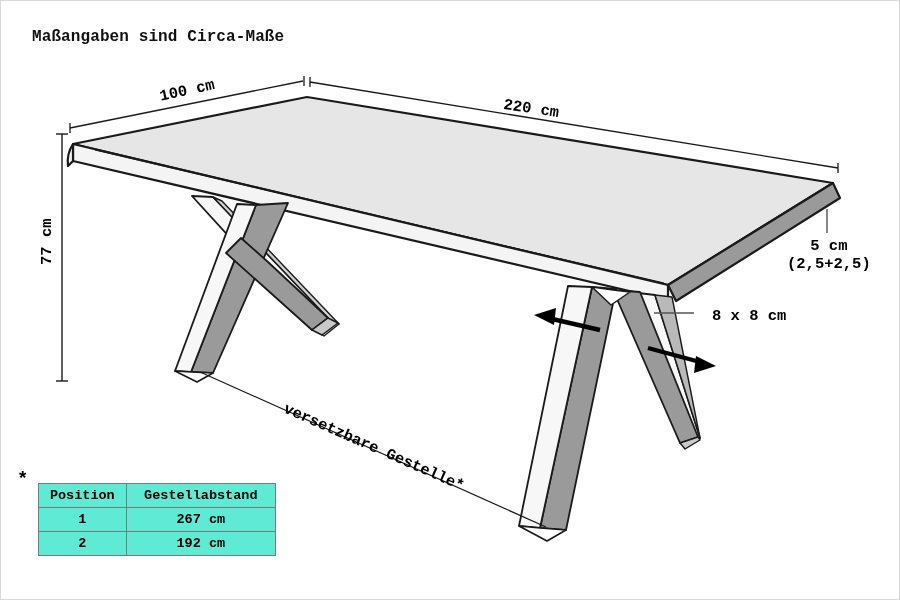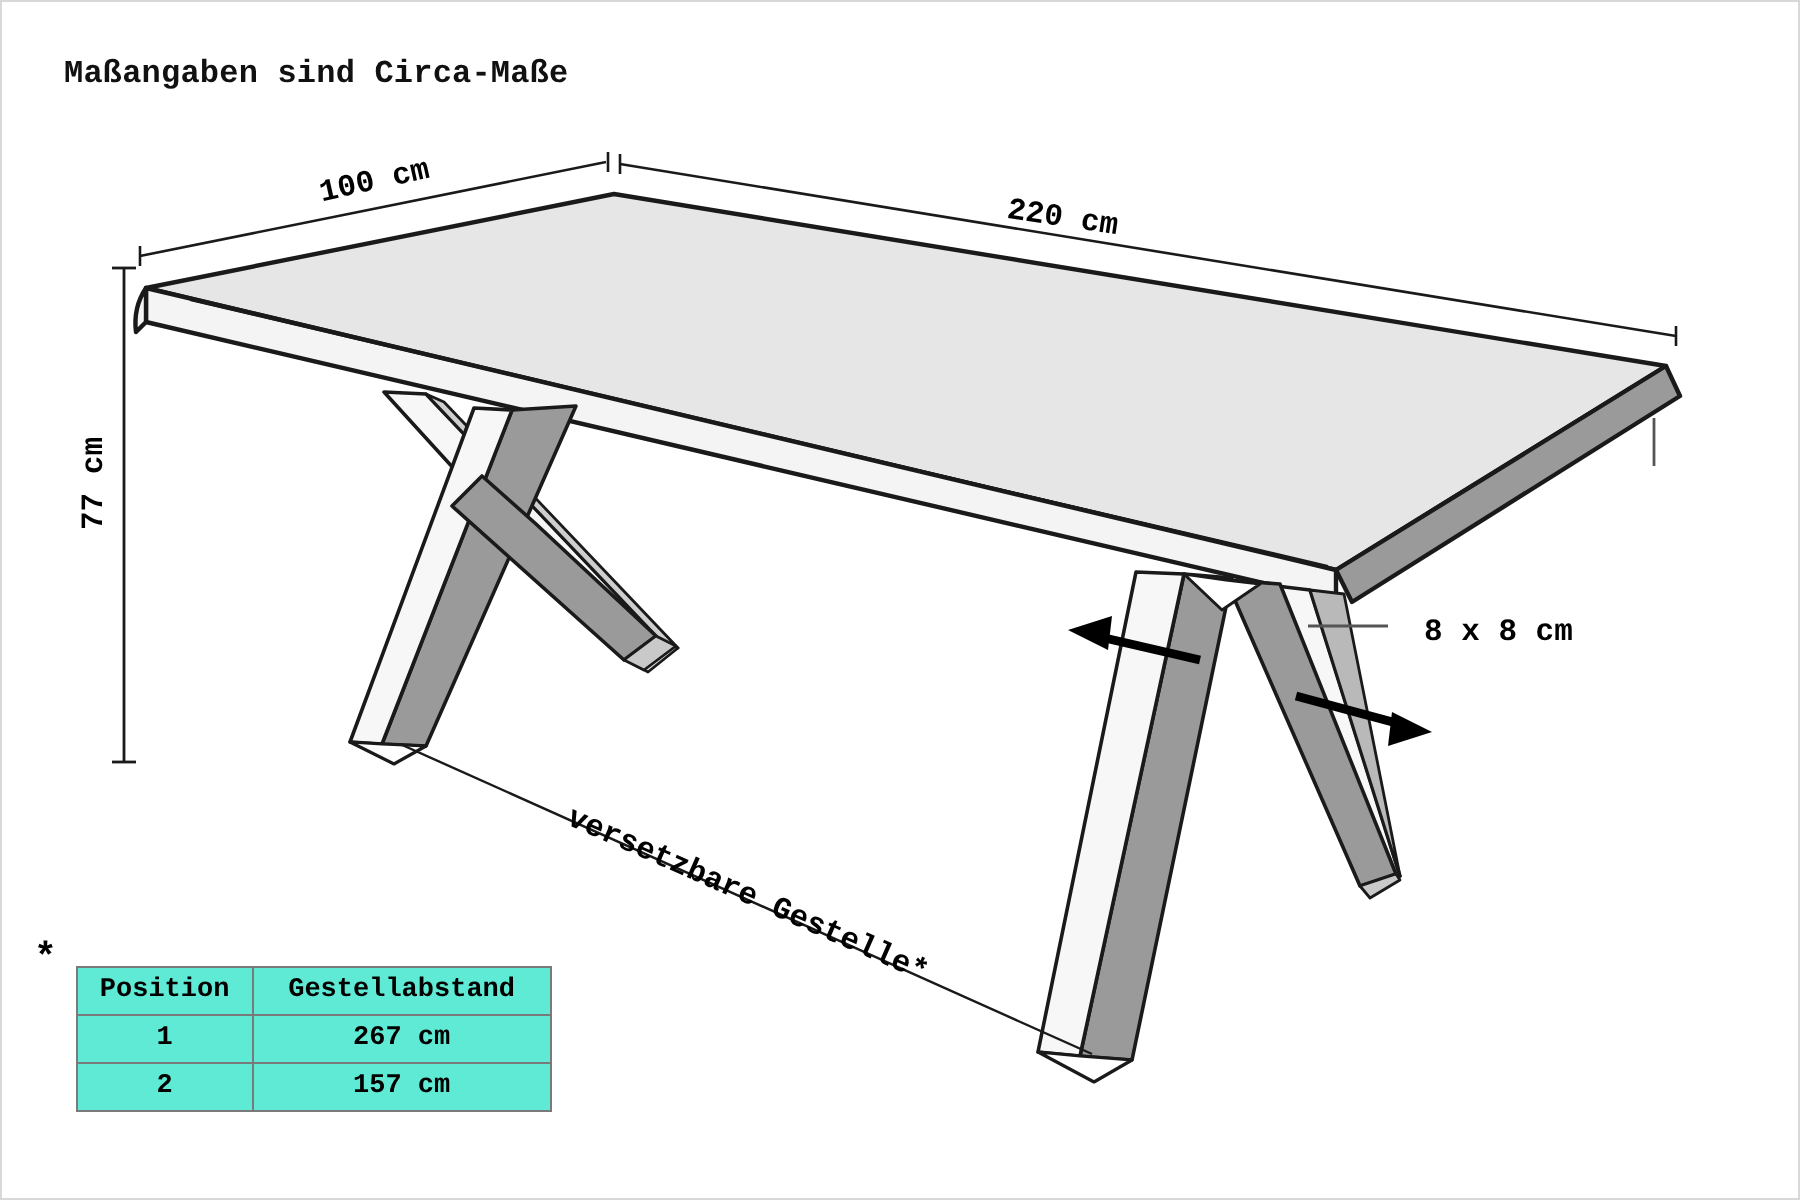--- a/index.html
+++ b/index.html
@@ -183,20 +183,24 @@
   </svg>
 
   <div class="title">Maßangaben sind Circa-Maße</div>
 
   <div class="dim-label lbl-100">100 cm</div>
 
   <div class="dim-label lbl-220">220 cm</div>
 
   <div class="dim-label lbl-77">77 cm</div>
 
+  <div class="dim-label lbl-5cm">
+    <span class="l1">5 cm</span>
+    <span class="l2">(2,5+2,5)</span>
+  </div>
 
   <div class="dim-label lbl-8x8">8 x 8 cm</div>
 
   <div class="dim-label lbl-versetzbar">versetzbare Gestelle*</div>
 
   <div class="asterisk">*</div>
 
   <table class="spec">
     <thead>
       <tr>
@@ -204,19 +208,19 @@
         <th>Gestellabstand</th>
       </tr>
     </thead>
     <tbody>
       <tr>
         <td>1</td>
         <td>267 cm</td>
       </tr>
       <tr>
         <td>2</td>
-        <td>157 cm</td>
+        <td>192 cm</td>
       </tr>
     </tbody>
   </table>
 
   <div id="frame-border"></div>
 </div>
 
 </body></html>

